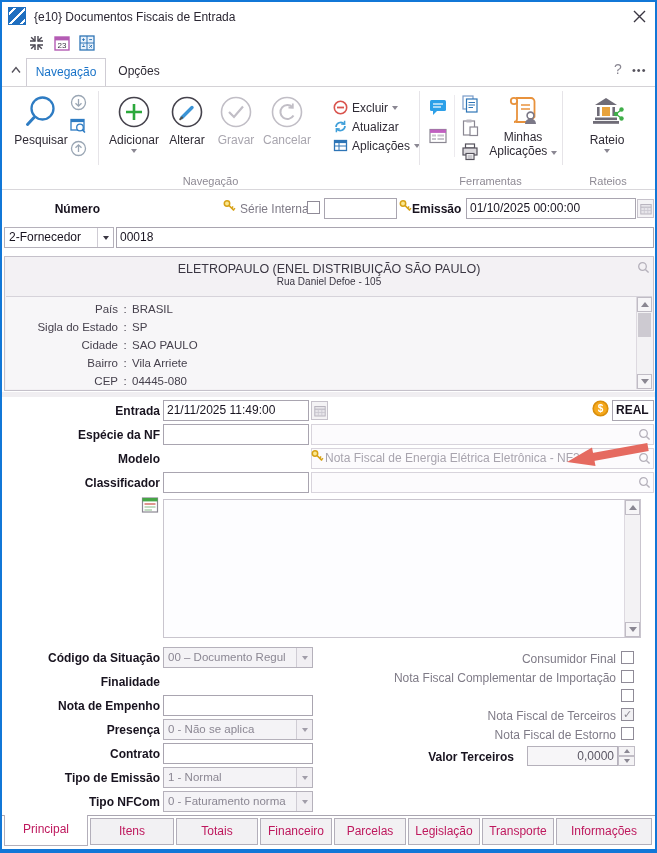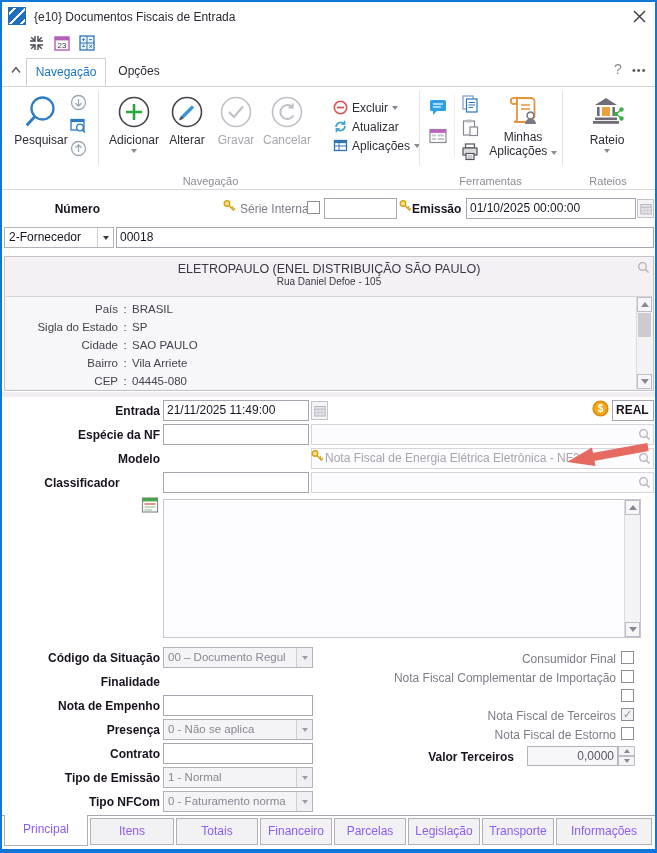--- a/index.html
+++ b/index.html
@@ -54,21 +54,21 @@
   .sthumb{position:absolute;left:1px;width:13px;background:#cdcad1;}
   
   .notes{position:absolute;border:1px solid #c9c5ce;background:#fdfdff;}
   
   .spin{position:absolute;height:20px;border:1px solid #b5b1bb;background:#f7f6f8;font-size:12px;color:#5a5663;text-align:right;line-height:18px;padding-right:3px;}
   .spinbtns{position:absolute;width:17px;height:20px;display:flex;flex-direction:column;}
   .spinbtns div{flex:1;border:1px solid #c0bcc5;background:#f4f3f5;display:flex;align-items:center;justify-content:center;}
   .spinbtns .tri-up{border-left-width:3px;border-right-width:3px;border-bottom-width:4px;}
   .spinbtns .tri-dn{border-left-width:3px;border-right-width:3px;border-top-width:4px;}
   
-  .btab{position:absolute;font-size:12px;color:#8b5cf6;text-align:center;background:#f2f1f3;border:1px solid #b3afba;line-height:25px;height:27px;}
+  .btab{position:absolute;font-size:12px;color:#be185d;text-align:center;background:#f2f1f3;border:1px solid #b3afba;line-height:25px;height:27px;}
   .btab.active{background:#fff;border-top:none;height:31px;line-height:28px;top:813px;}
   .tabline{position:absolute;left:0;right:0;top:813px;border-top:1px solid #a9a5b0;}
   .helpq{font-size:14px;color:#8a8792;}
   .more3{font-size:11px;color:#55525c;letter-spacing:1px;}
 </style>
 </head>
 <body>
 
 <div class="window">
 
@@ -427,21 +427,21 @@
     <svg width="13" height="13" viewBox="0 0 13 13">
       <circle cx="5.5" cy="5.5" r="3.8" fill="none" stroke="#b5b1bb" stroke-width="1.3"></circle>
       <line x1="8.4" y1="8.4" x2="11.6" y2="11.6" stroke="#b5b1bb" stroke-width="1.4"></line>
     </svg>
   </div>
   <svg class="abs" style="left:561px;top:440px;z-index:4;" width="88" height="28" viewBox="0 0 88 28">
     <line x1="85" y1="5" x2="30" y2="15" stroke="#e56a60" stroke-width="8"></line>
     <polygon points="4,20 29,5.5 32.5,24" fill="#e56a60"></polygon>
   </svg>
 
-  <div class="abs lblb" style="left:2px;top:474px;width:156px;text-align:center;">Classificador</div>
+  <div class="abs lblb" style="left:2px;top:474px;width:156px;">Classificador</div>
   <div class="abs inp" style="left:161px;top:470px;width:146px;"></div>
   <div class="lookup" style="left:309px;top:470px;width:343px;"></div>
   <div class="magbtn" style="left:634px;top:472px;">
     <svg width="13" height="13" viewBox="0 0 13 13">
       <circle cx="5.5" cy="5.5" r="3.8" fill="none" stroke="#b5b1bb" stroke-width="1.3"></circle>
       <line x1="8.4" y1="8.4" x2="11.6" y2="11.6" stroke="#b5b1bb" stroke-width="1.4"></line>
     </svg>
   </div>
 
   <svg class="abs" style="left:139px;top:494px;" width="18" height="18" viewBox="0 0 18 18">

